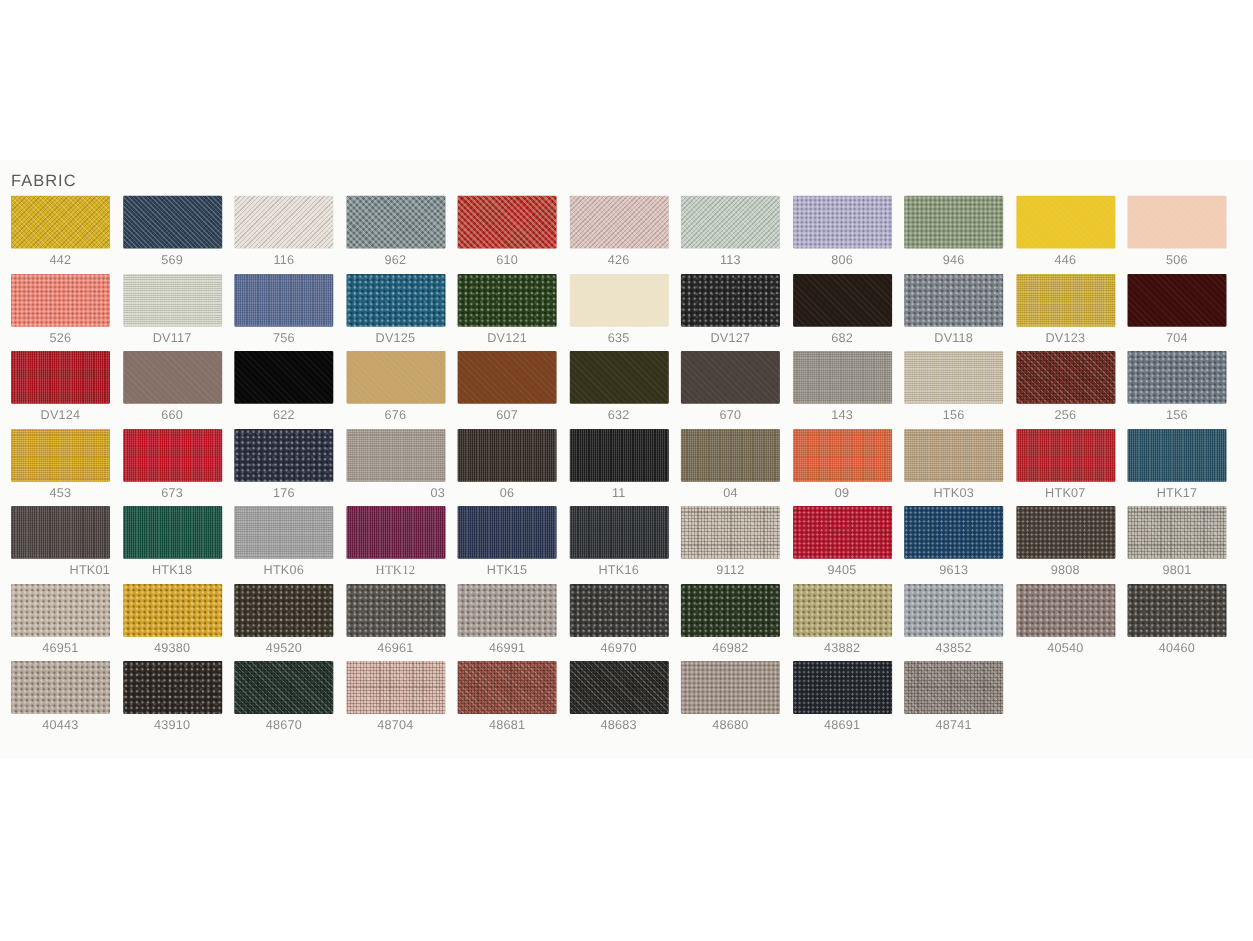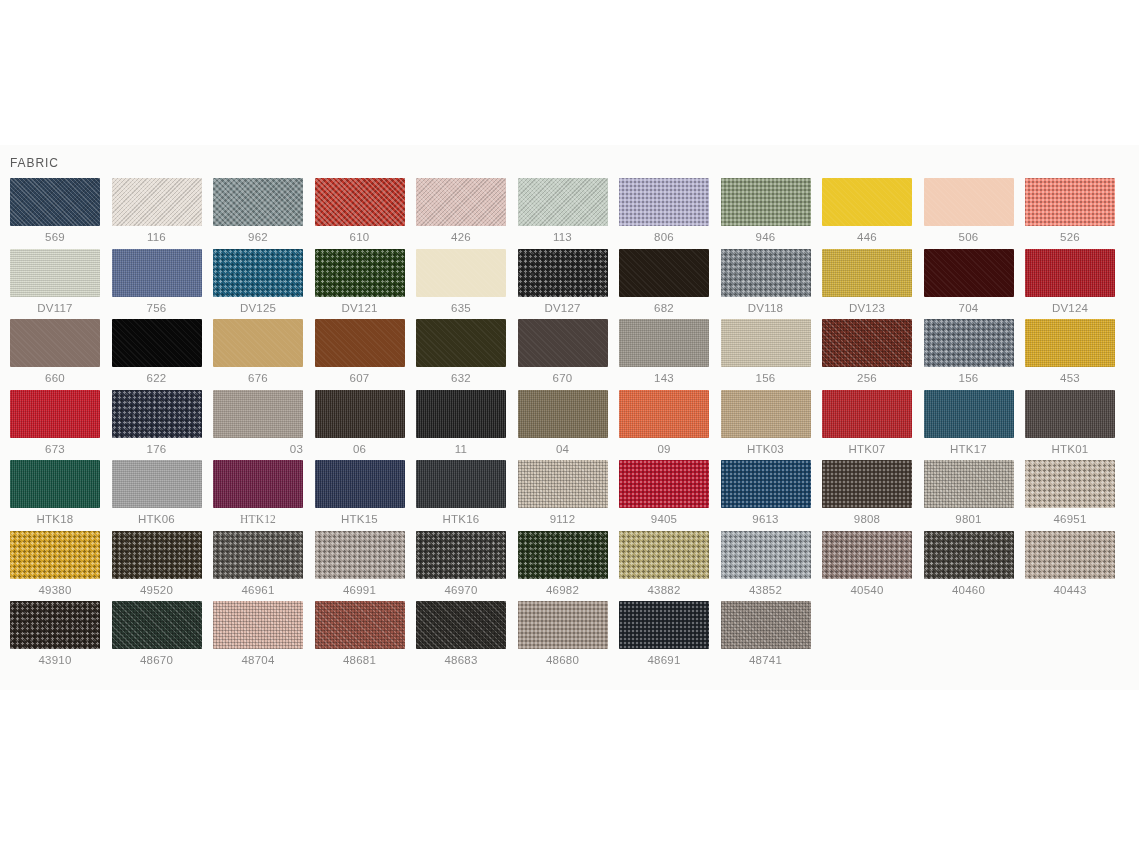--- a/index.html
+++ b/index.html
@@ -39,21 +39,21 @@
     height: 545px;
     background: #fbfbfa;
     box-sizing: border-box;
     padding: 0;
   }
 
   #section-title {
     position: absolute;
     left: 10px;
     top: 11px;
-    font-size: 12px;
+    font-size: 15px;
     letter-spacing: 0.9px;
     color: #5a5a5a;
     font-weight: 400;
   }
 
   #swatch-grid {
     position: absolute;
     left: 10px;
     top: 33px;
     width: 1119px;
@@ -148,20 +148,24 @@
 <div id="page">
 
   <div id="page-backdrop"></div>
 
   <div id="fabric-card" style="background: rgb(251, 251, 250);">
 
     <div id="section-title" style="color: rgb(90, 90, 90);">FABRIC</div>
 
     <div id="swatch-grid">
         <div class="swatch-cell">
+          <div class="swatch-chip tex-weave" style="background-color: rgb(214, 176, 34);"></div>
+          <div class="swatch-label" style="color: rgb(140, 140, 140);">442</div>
+        </div>
+        <div class="swatch-cell">
           <div class="swatch-chip tex-weave" style="background-color: rgb(47, 66, 87);"></div>
           <div class="swatch-label" style="color: rgb(140, 140, 140);">569</div>
         </div>
         <div class="swatch-cell">
           <div class="swatch-chip tex-weave" style="background-color: rgb(231, 224, 216);"></div>
           <div class="swatch-label" style="color: rgb(140, 140, 140);">116</div>
         </div>
         <div class="swatch-cell">
           <div class="swatch-chip tex-chunky" style="background-color: rgb(126, 142, 144);"></div>
           <div class="swatch-label" style="color: rgb(140, 140, 140);">962</div>
@@ -321,21 +325,21 @@
         <div class="swatch-cell">
           <div class="swatch-chip tex-linen" style="background-color: rgb(182, 31, 38);"></div>
           <div class="swatch-label" style="color: rgb(140, 140, 140);">HTK07</div>
         </div>
         <div class="swatch-cell">
           <div class="swatch-chip tex-linen" style="background-color: rgb(38, 82, 102);"></div>
           <div class="swatch-label" style="color: rgb(140, 140, 140);">HTK17</div>
         </div>
         <div class="swatch-cell">
           <div class="swatch-chip tex-linen" style="background-color: rgb(75, 66, 63);"></div>
-          <div class="swatch-label" style="color: rgb(140, 140, 140);">HTK01</div>
+          <div class="swatch-label" style="color: rgb(140, 140, 140); text-align: right;">HTK01</div>
         </div>
         <div class="swatch-cell">
           <div class="swatch-chip tex-linen" style="background-color: rgb(19, 80, 63);"></div>
           <div class="swatch-label" style="color: rgb(140, 140, 140);">HTK18</div>
         </div>
         <div class="swatch-cell">
           <div class="swatch-chip tex-linen" style="background-color: rgb(163, 163, 163);"></div>
           <div class="swatch-label" style="color: rgb(140, 140, 140);">HTK06</div>
         </div>
         <div class="swatch-cell">

